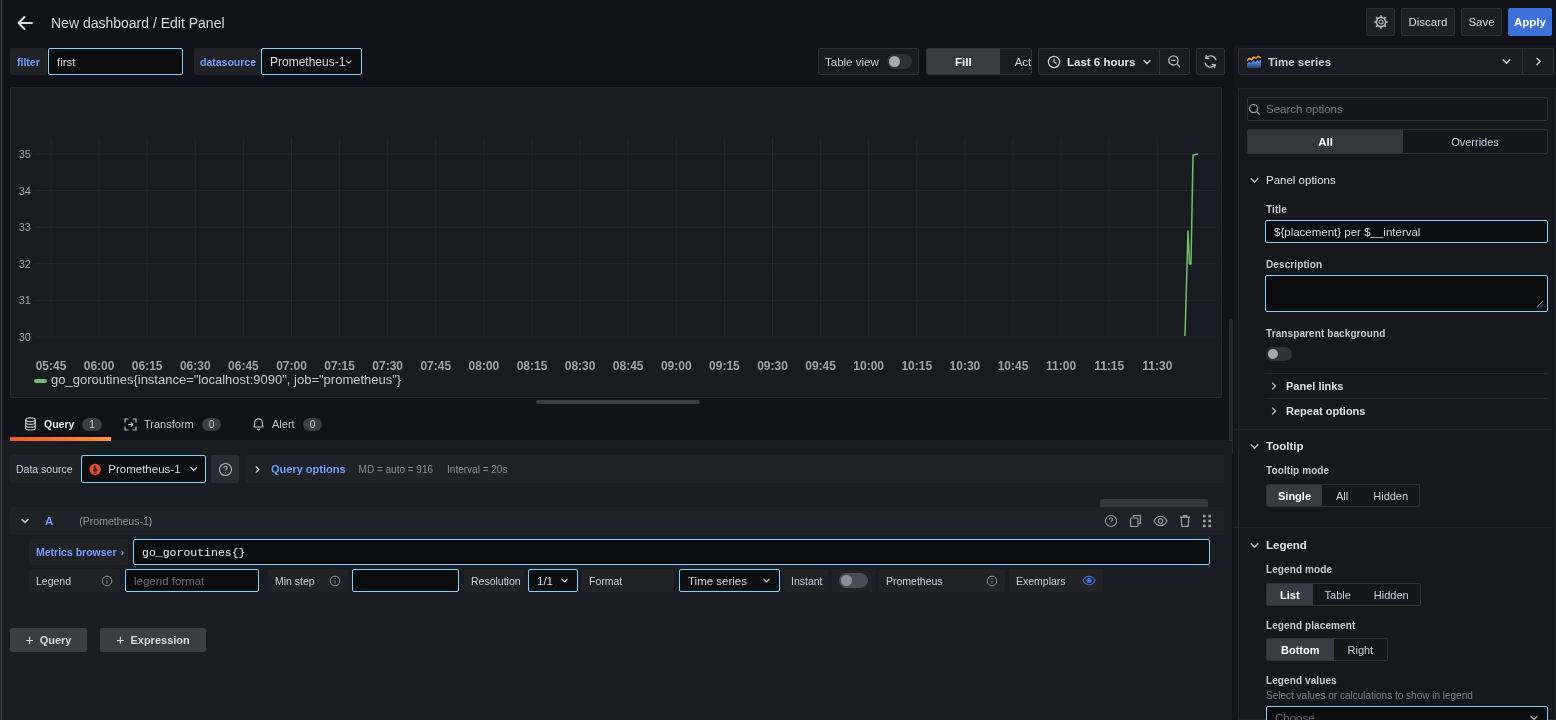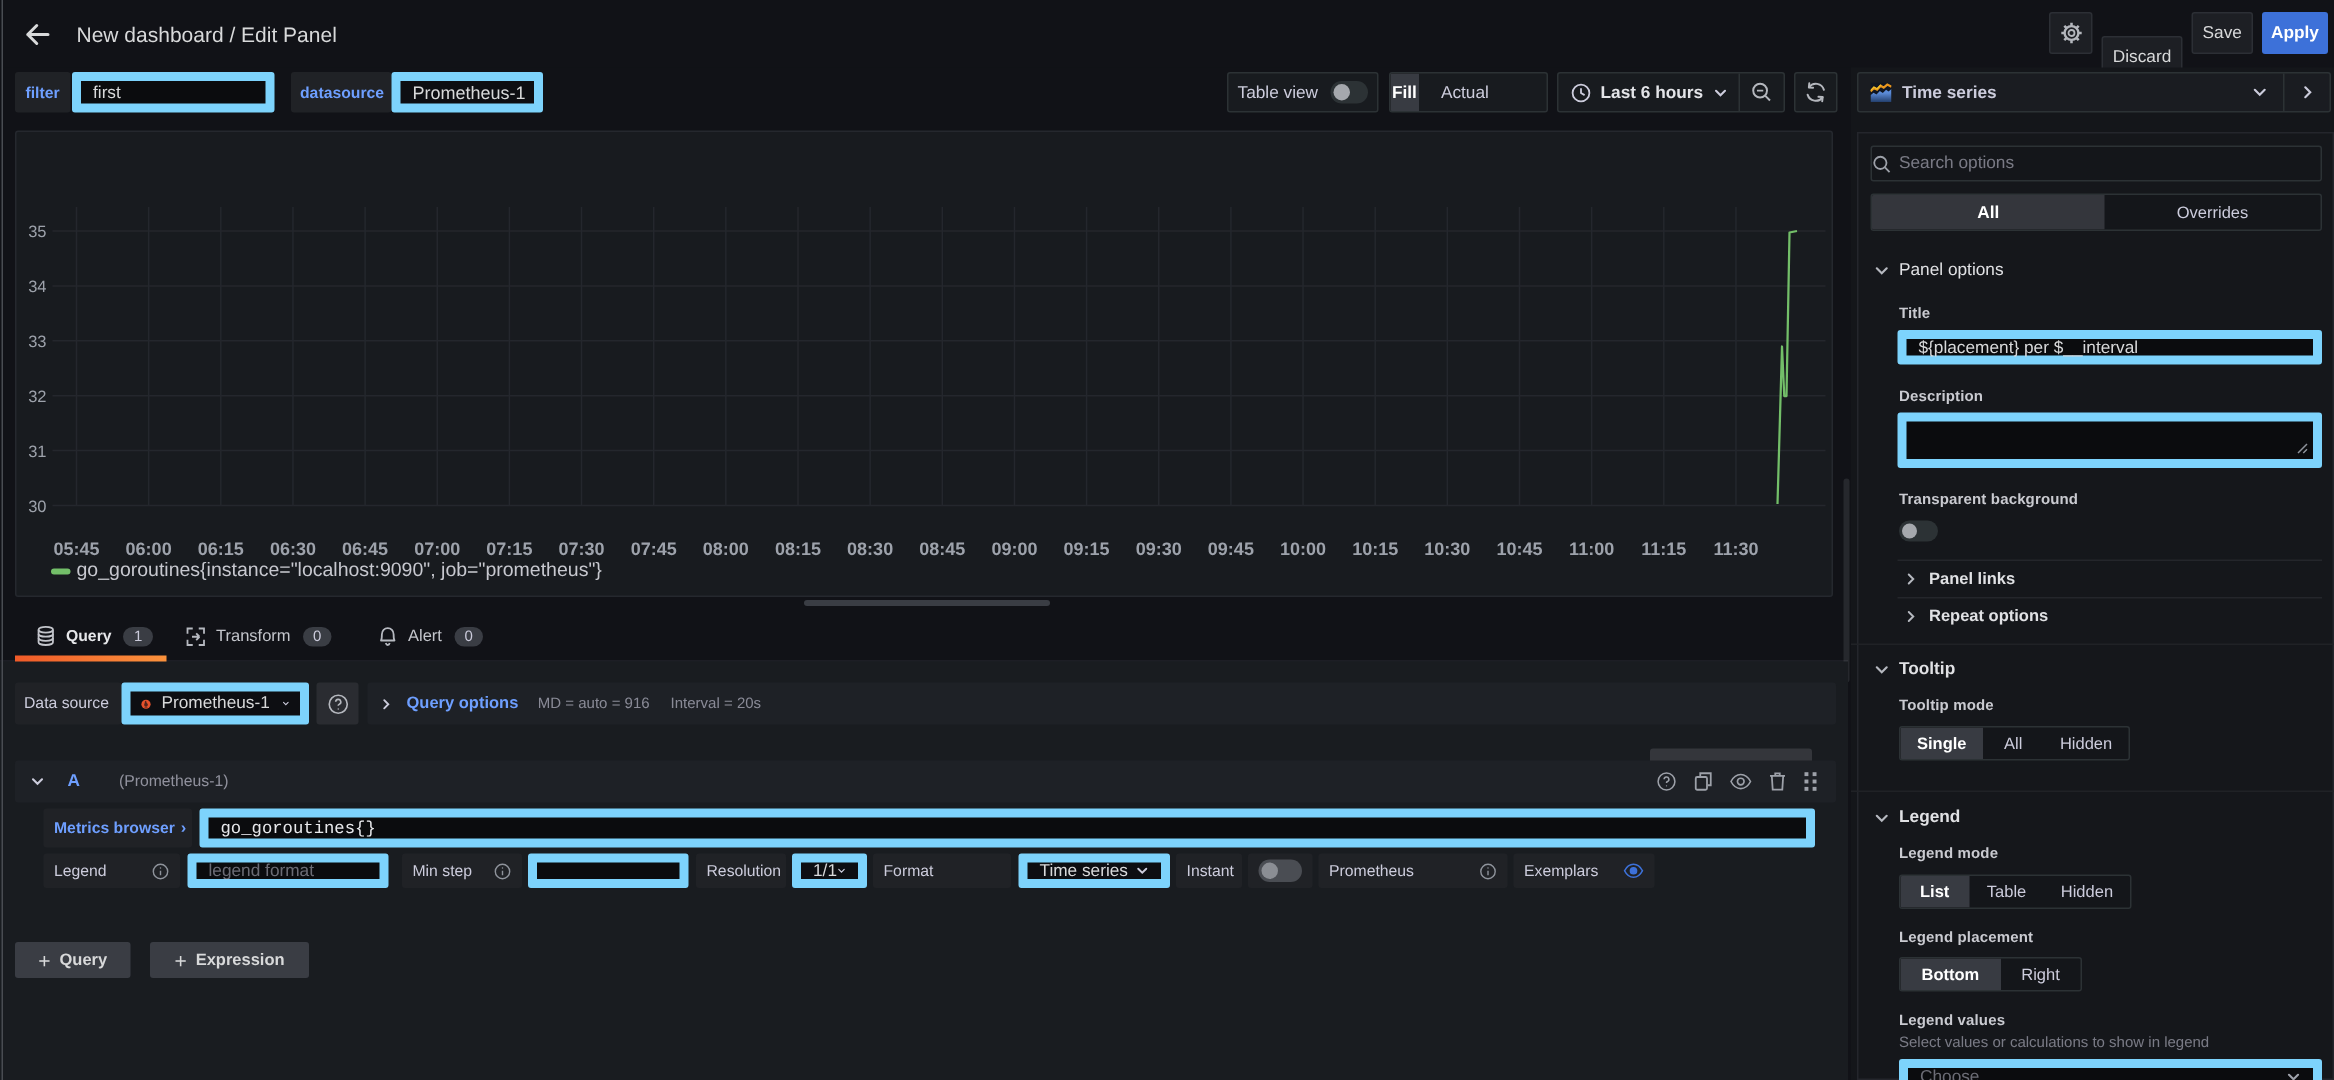--- a/index.html
+++ b/index.html
@@ -11,21 +11,21 @@
     position:relative;
   }
   .abs { position:absolute; }
   .flex { display:flex; align-items:center; }
   .flex, .lbl, .inp, .btn-sec, .abs { white-space:nowrap; }
   .lbl {
     background:#202226; color:#ccccdc; font-size:10.5px; font-weight:500;
     display:flex; align-items:center; padding:0 7px; border-radius:2px;
   }
   .inp {
-    background:#0b0c0e; border:6px solid #7dd3fc; border-radius:2px;
+    background:#0b0c0e; border:1px solid #7dd3fc; border-radius:2px;
     display:flex; align-items:center; padding:0 8px; color:#d8d9da; font-size:11.5px;
   }
   .ph { color:rgba(204,204,220,0.5); }
   .btn-sec {
     background:#34363b; border-radius:2px; color:#d8d9da; font-size:11.5px; font-weight:500;
     display:flex; align-items:center; justify-content:center;
   }
   .bord { border:1px solid #2c3235; border-radius:2px; }
   .seclbl { font-size:10px; font-weight:600; color:#c9cad0; letter-spacing:0.1px; }
   svg { display:block; }
@@ -43,21 +43,21 @@
 
   <div class="abs btn-sec" style="left:1366px;top:8px;width:29px;height:28px;background:#1d1f24;border:1px solid #2c2f35;">
     <svg width="16" height="16" viewBox="0 0 16 16" fill="none" stroke="#b4b7bd">
       <circle cx="8" cy="8" r="2" stroke-width="1.2"></circle>
       <circle cx="8" cy="8" r="4.6" stroke-width="1.6"></circle>
       <g stroke-width="1.7">
         <path d="M8 1.2 V3.2 M8 12.8 V14.8 M1.2 8 H3.2 M12.8 8 H14.8 M3.2 3.2 L4.6 4.6 M11.4 11.4 L12.8 12.8 M12.8 3.2 L11.4 4.6 M4.6 11.4 L3.2 12.8"></path>
       </g>
     </svg>
   </div>
-  <div class="abs btn-sec" style="left:1401px;top:24px;width:54px;height:28px;background:#1d1f24;border:1px solid #2c2f35;font-size:11.5px;">Discard</div>
+  <div class="abs btn-sec" style="left:1401px;top:8px;width:54px;height:28px;background:#1d1f24;border:1px solid #2c2f35;font-size:11.5px;">Discard</div>
   <div class="abs btn-sec" style="left:1461px;top:8px;width:41px;height:28px;background:#1d1f24;border:1px solid #2c2f35;font-size:11.5px;">Save</div>
   <div class="abs btn-sec" style="left:1508px;top:8px;width:44px;height:28px;background:#3d71d9;color:#fff;font-size:11.5px;font-weight:600;">Apply</div>
 </div>
 
 <div class="abs lbl" style="left:10px;top:48px;width:37px;height:27px;color:#6e9fff;font-weight:700;font-size:10.5px;">filter</div>
 <div class="abs inp" style="left:48px;top:48px;width:135px;height:27px;">first</div>
 <div class="abs lbl" style="left:194px;top:48px;width:67px;height:27px;color:#6e9fff;font-weight:700;font-size:10.5px;padding:0 6px;">datasource</div>
 <div class="abs inp" style="left:261px;top:48px;width:101px;height:27px;justify-content:space-between;background:#0d0e12;padding:0 8px;font-size:12px;">
   <span style="font-weight:500;">Prometheus-1</span>
   <svg width="10" height="10" viewBox="0 0 10 10">
@@ -66,21 +66,21 @@
 </div>
 
 <div class="abs bord flex" style="left:818px;top:48px;width:101px;height:27px;padding:0 6px;background:#181b1f;">
   <span style="font-size:11.5px;color:#ccccdc;margin-right:8px;">Table view</span>
   <span style="position:relative;width:27px;height:15px;background:#2c3235;border-radius:8px;display:inline-block;">
     <span style="position:absolute;left:2px;top:2px;width:11px;height:11px;background:#a5a8ad;border-radius:50%;"></span>
   </span>
 </div>
 
 <div class="abs bord flex" style="left:926px;top:48px;width:106px;height:27px;background:#181b1f;overflow:hidden;">
-  <span style="height:100%;display:flex;align-items:center;padding:0 1px;background:#383b42;color:#fff;font-size:11.5px;font-weight:700;">Fill</span>
+  <span style="height:100%;display:flex;align-items:center;padding:0 28px;background:#383b42;color:#fff;font-size:11.5px;font-weight:700;">Fill</span>
   <span style="height:100%;display:flex;align-items:center;padding:0 15px;color:#ccccdc;font-size:11.5px;font-weight:500;">Actual</span>
 </div>
 
 <div class="abs bord flex" style="left:1038px;top:48px;width:152px;height:27px;background:#181b1f;">
   <svg style="margin-left:8px;" width="14" height="14" viewBox="0 0 14 14" fill="none" stroke="#ccccdc" stroke-width="1.2">
     <circle cx="7" cy="7" r="5.6"></circle>
       <path d="M7 3.8 V7 L9.4 8.4"></path>
   </svg>
   <span style="margin-left:6px;font-size:11.5px;font-weight:700;color:#e3e4e8;">Last 6 hours</span>
   <svg style="margin-left:7px;" width="10" height="10" viewBox="0 0 10 10">

